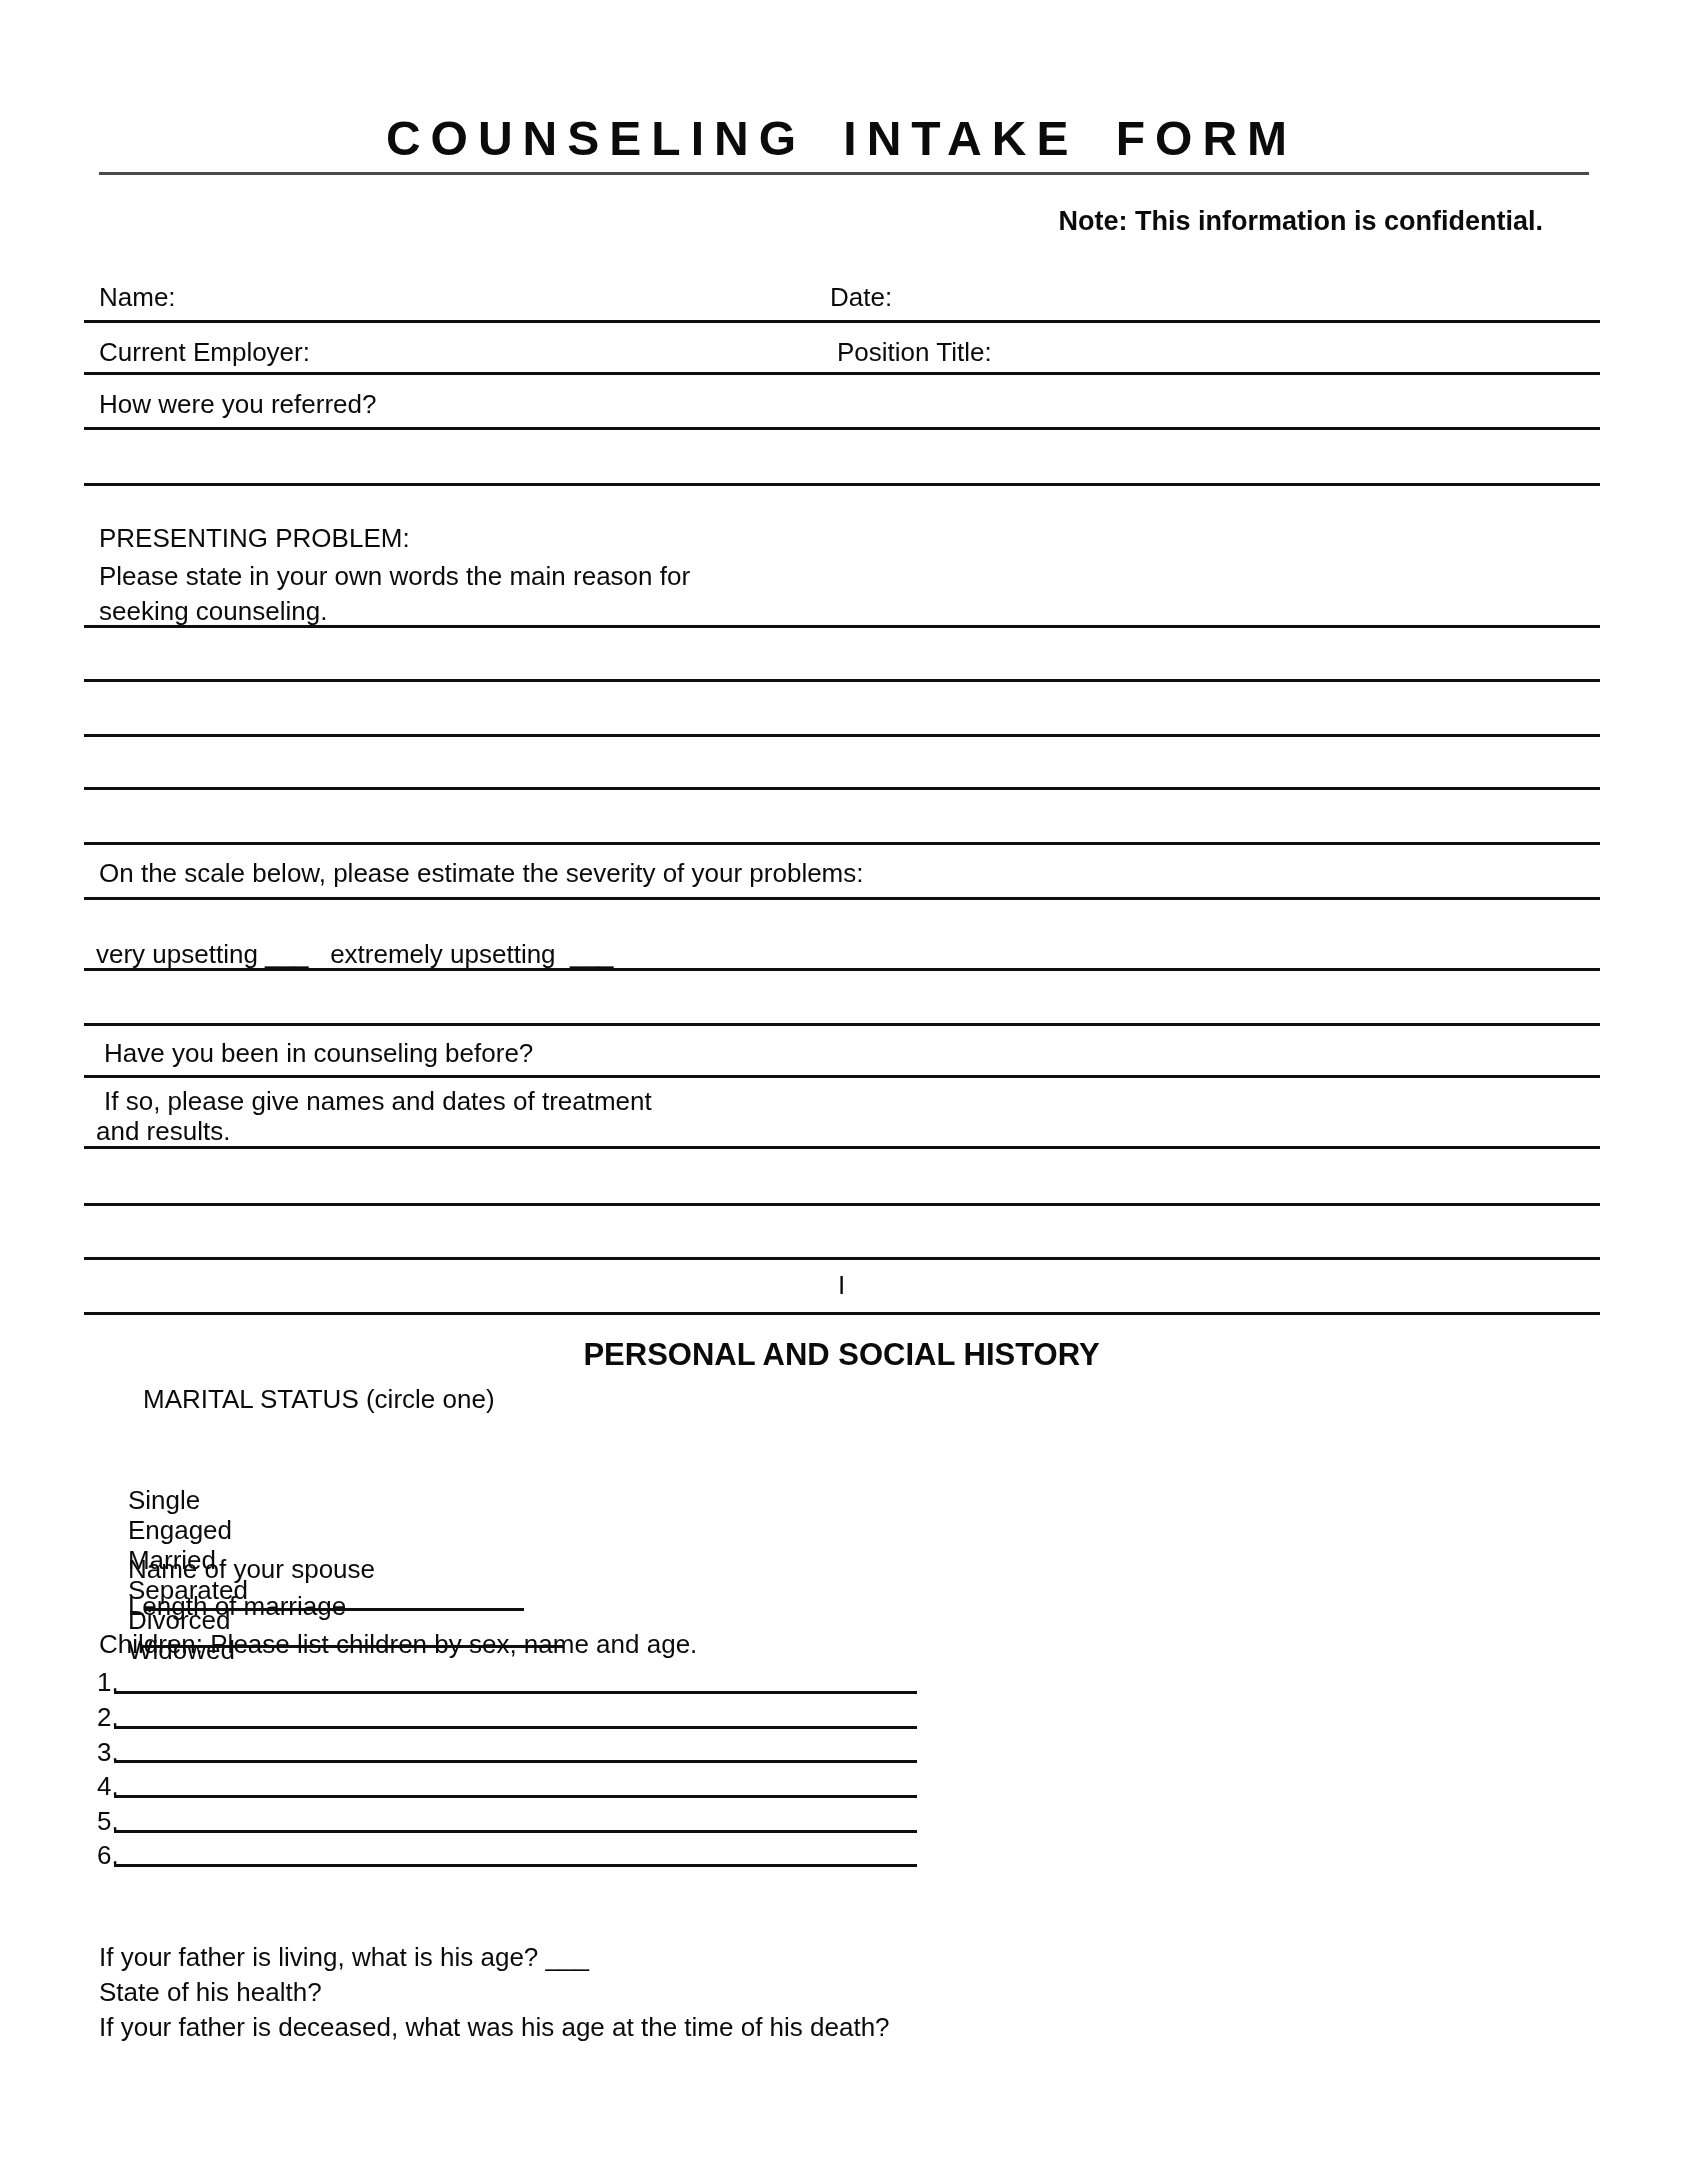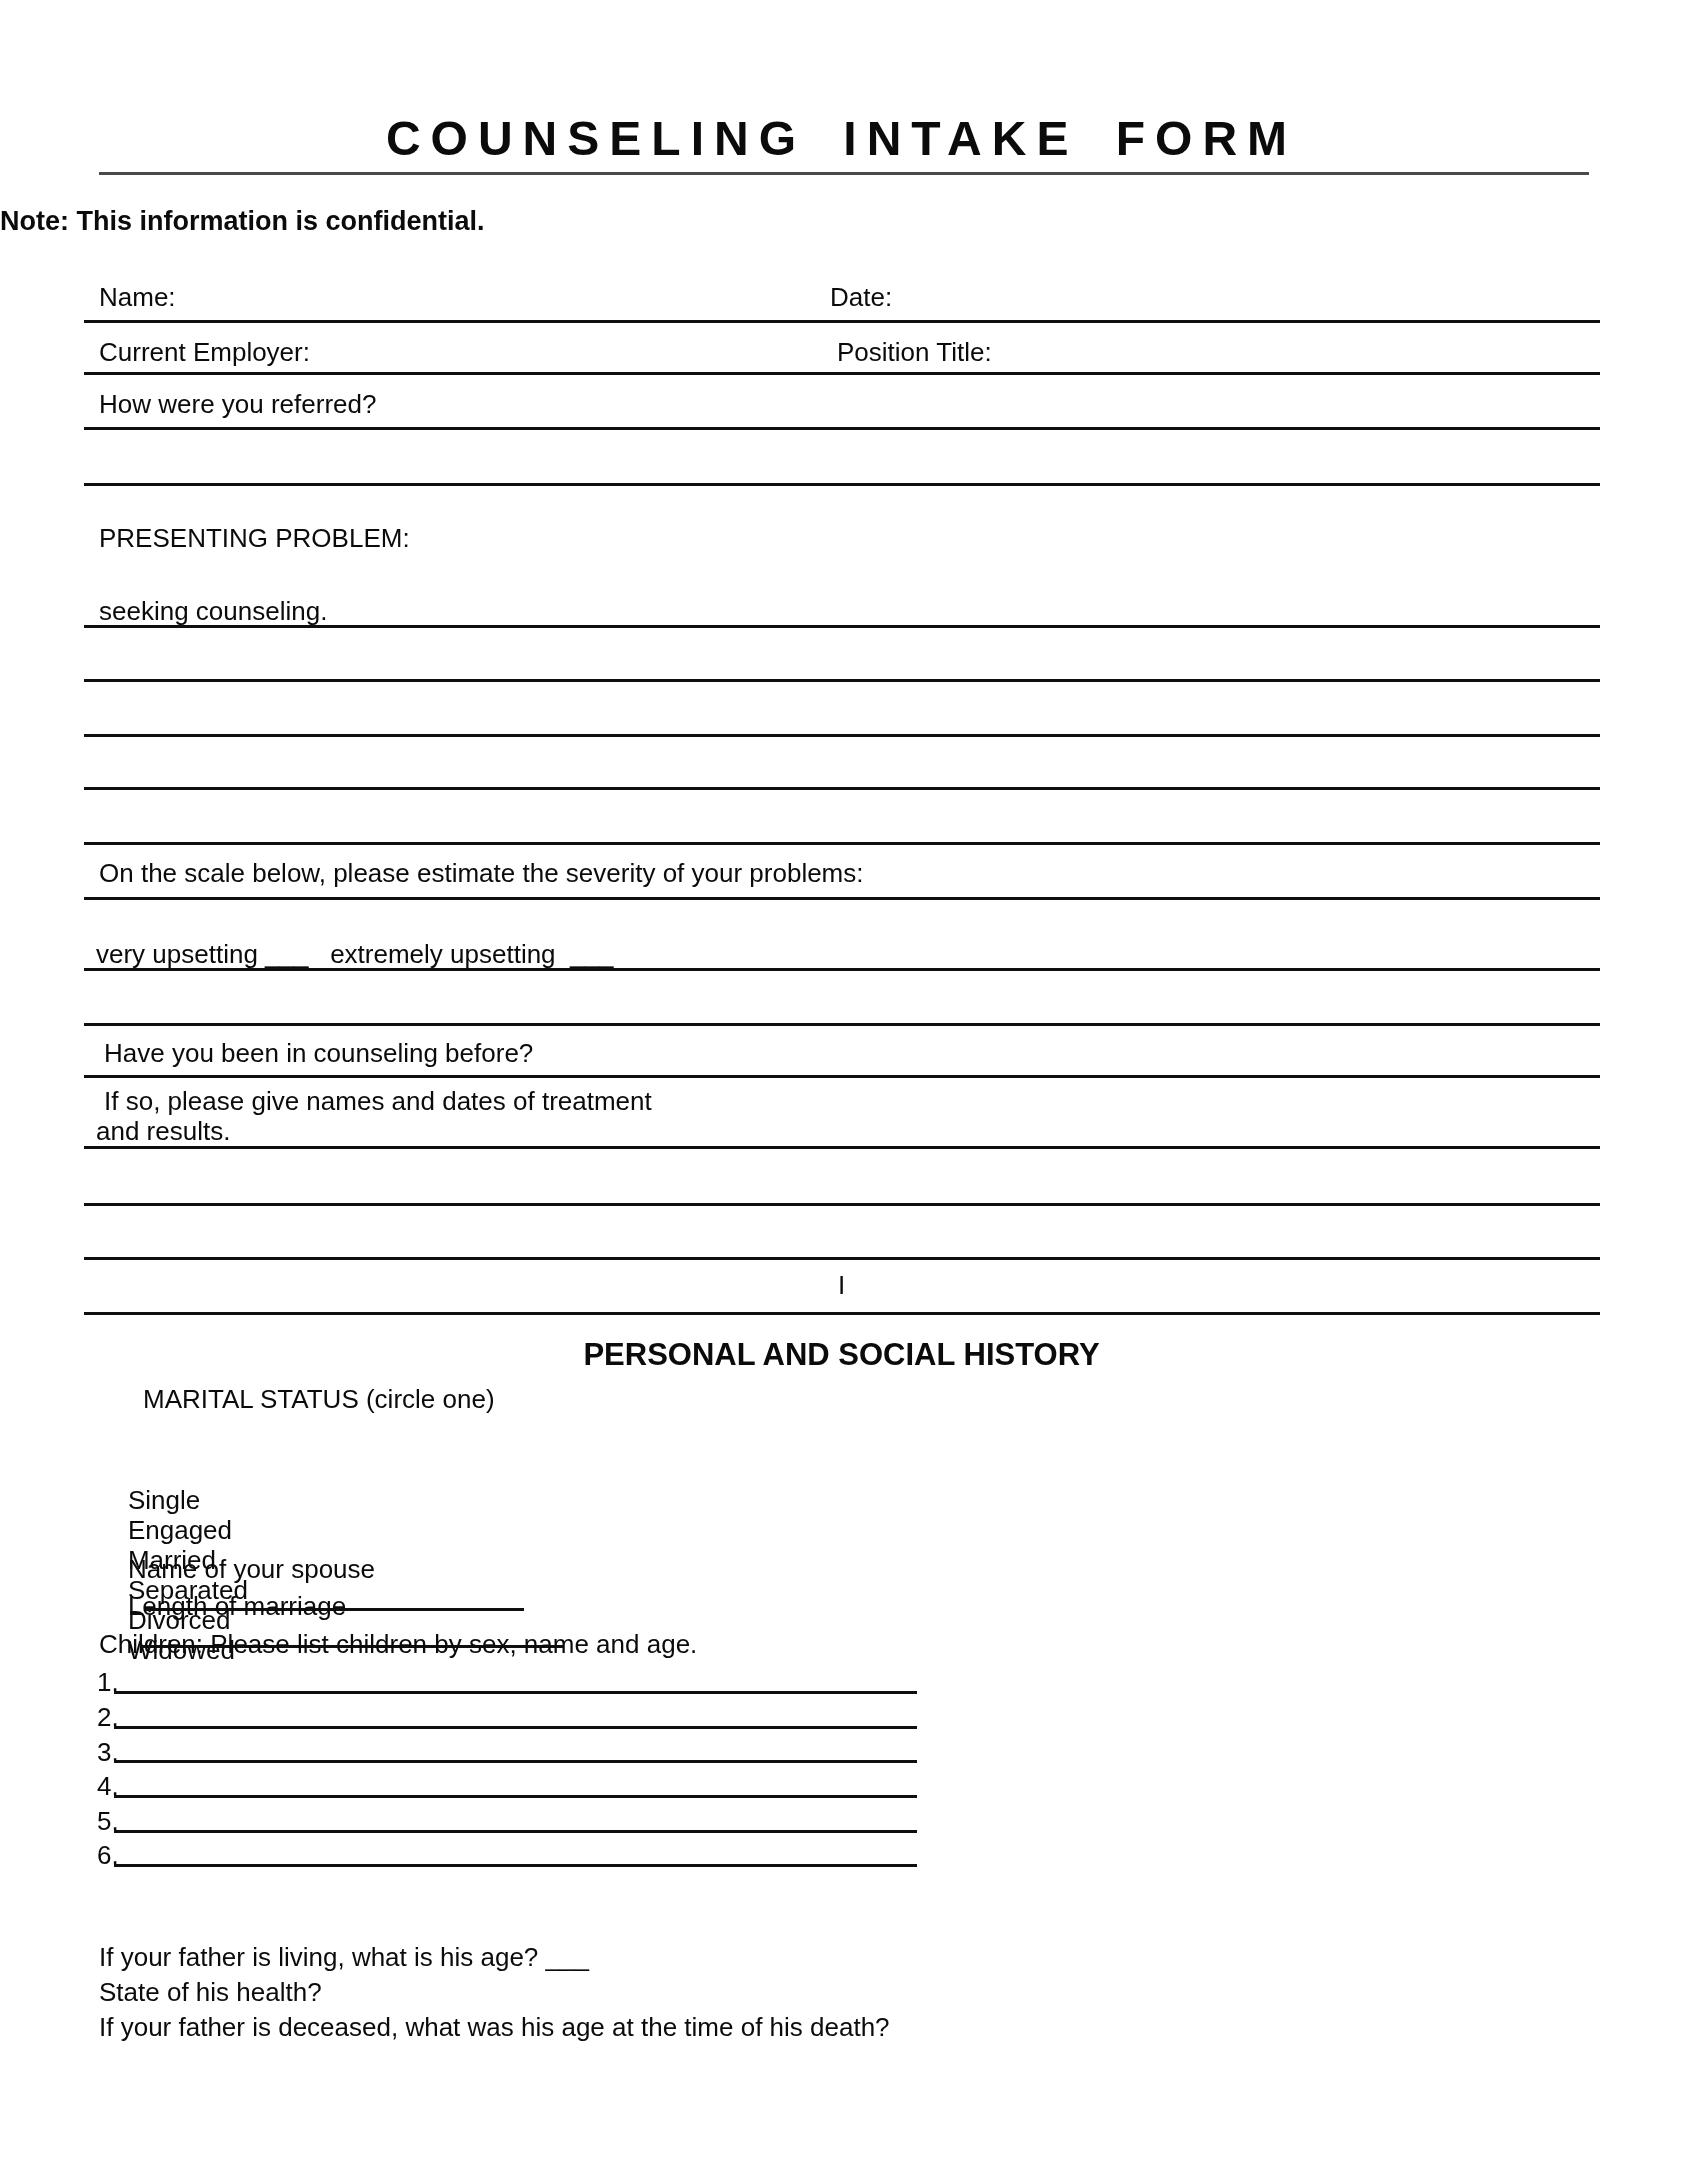--- a/index.html
+++ b/index.html
@@ -20,21 +20,21 @@
     position:absolute; left:0; width:1683px; top:111px;
     text-align:center; font-size:48px; font-weight:bold;
     letter-spacing:10px; word-spacing:14px; white-space:pre;
   }
   .title-rule {
     position:absolute; left:99px; width:1490px; height:3px; top:172px;
     background:#4a4a4a;
   }
   .note {
     position:absolute; left:0; width:1543px; top:206px;
-    text-align:left; font-size:27px; font-weight:bold;
+    text-align:right; font-size:27px; font-weight:bold;
   }
   .center-text { left:0; width:1683px; text-align:center; }
   .section-heading {
     position:absolute; left:0; width:1683px; top:1337px;
     text-align:center; font-size:31px; font-weight:bold;
   }
   .option { display:inline-block; margin-right:27px; }
   .blank {
     display:inline-block; height:24px;
     border-bottom:3px solid #0f0f0f; vertical-align:baseline;
@@ -57,20 +57,21 @@
 
   <div class="abs" style="left:99px; top:337px;">Current Employer:</div>
   <div class="abs" style="left:837px; top:337px;">Position Title:</div>
   <div class="rule" style="top:372px;"></div>
 
   <div class="abs" style="left:99px; top:389px;">How were you referred?</div>
   <div class="rule" style="top:427px;"></div>
   <div class="rule" style="top:483px;"></div>
 
   <div class="abs" style="left:99px; top:523px;">PRESENTING PROBLEM:</div>
+  <div class="abs" style="left:99px; top:561px;">Please state in your own words the main reason for</div>
   <div class="abs" style="left:99px; top:596px;">seeking counseling.</div>
   <div class="rule" style="top:625px;"></div>
   <div class="rule" style="top:679px;"></div>
   <div class="rule" style="top:734px;"></div>
   <div class="rule" style="top:787px;"></div>
   <div class="rule" style="top:842px;"></div>
 
   <div class="abs" style="left:99px; top:858px;">On the scale below, please estimate the severity of your problems:</div>
   <div class="rule" style="top:897px;"></div>
   <div class="abs" style="left:96px; top:939px;">very upsetting ___   extremely upsetting  ___</div>

